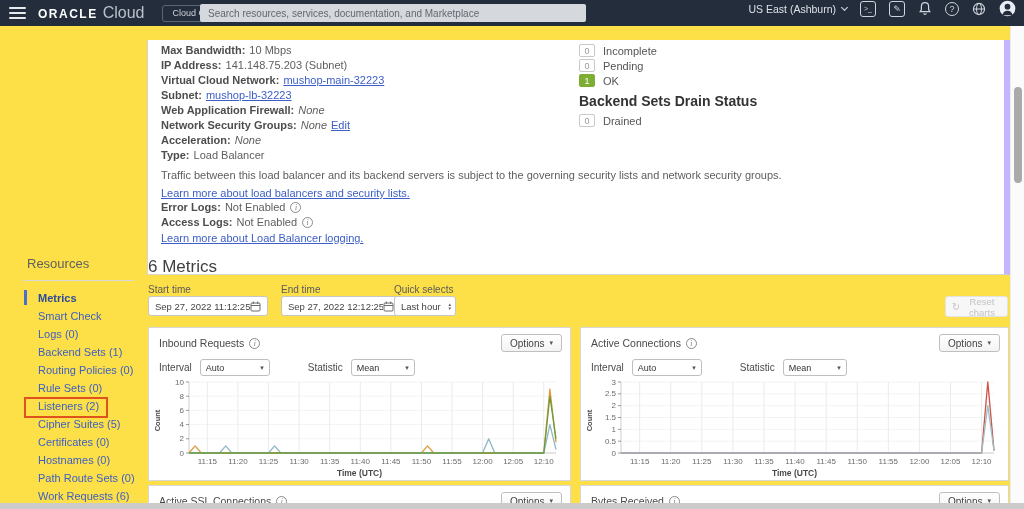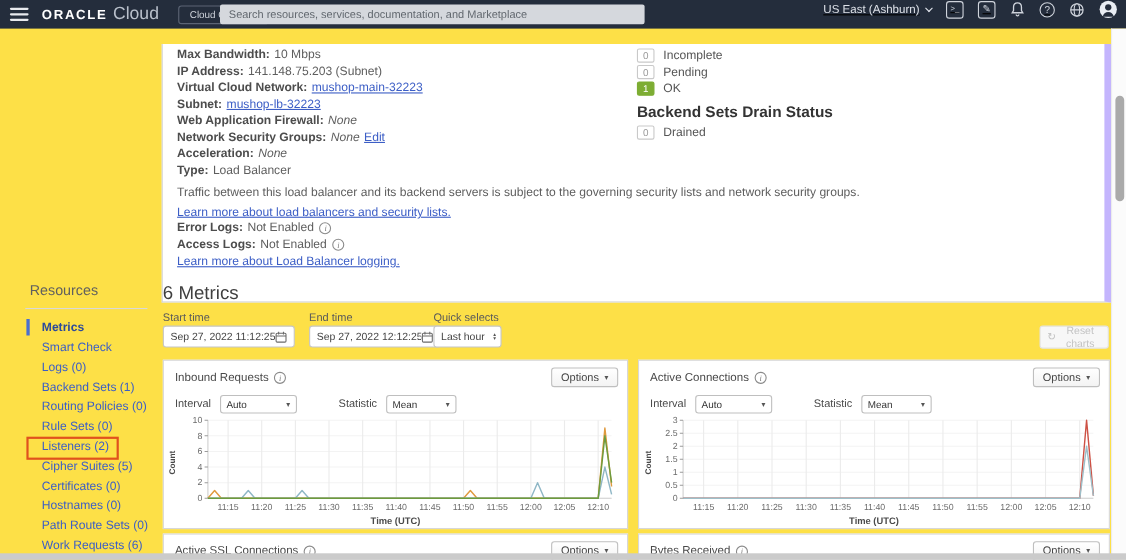--- a/index.html
+++ b/index.html
@@ -10,21 +10,21 @@
   .topbar{position:absolute;left:0;top:0;width:1024px;height:26px;background:#242d3c;display:flex;align-items:center;}
   .hamburger{width:17px;height:12px;margin-left:9px;display:flex;flex-direction:column;justify-content:space-between;cursor:pointer;}
   .hamburger span{display:block;height:2px;background:#e8eaee;border-radius:1px;}
   .brand{margin-left:12px;display:flex;align-items:baseline;white-space:nowrap;}
   .brand .b1{color:#fff;font-weight:bold;font-size:12px;letter-spacing:1.5px;}
   .brand .b2{color:#b9c0cb;font-size:16px;margin-left:5px;}
   .cloud-classic{margin-left:18px;height:17px;line-height:15px;padding:0 9px;border:1px solid #5c6575;border-radius:3px;color:#ced3db;font-size:9px;background:transparent;white-space:nowrap;cursor:pointer;}
   .cloud-classic .chev{margin-left:4px;font-weight:bold;}
   .search-box{position:absolute;left:200px;top:4px;width:386px;height:18px;background:#d5d8dd;border:none;border-radius:2px;font-size:10px;color:#41464e;padding:0 8px;outline:none;}
   .search-box::placeholder{color:#62686f;}
-  .tb-right{position:absolute;right:8px;top:0;height:17px;display:flex;align-items:center;gap:13px;text-decoration:underline;}
+  .tb-right{position:absolute;right:8px;top:0;height:17px;display:flex;align-items:center;gap:13px;}
   .region{color:#dde1e8;font-size:10.5px;display:flex;align-items:center;cursor:pointer;white-space:nowrap;}
   .chev-down{width:5px;height:5px;border-right:1.4px solid #dde1e8;border-bottom:1.4px solid #dde1e8;transform:rotate(45deg);margin-left:6px;margin-top:-3px;}
   .sq-icon{width:16px;height:16px;border:1.3px solid #cfd4dc;border-radius:3px;color:#cfd4dc;font-size:7px;display:flex;align-items:center;justify-content:center;cursor:pointer;}
   .circ-icon{width:14px;height:14px;border:1.3px solid #cfd4dc;border-radius:50%;color:#cfd4dc;font-size:9px;display:flex;align-items:center;justify-content:center;cursor:pointer;}
   .svg-icon{cursor:pointer;display:flex;align-items:center;}
 
   
   .top-card{position:absolute;left:147px;top:40px;width:863px;height:235px;background:#fff;border-left:1px solid #d5d5d5;border-right:6px solid #c4b5fd;border-bottom:1px solid #d5d5d5;}
   .details{position:absolute;left:13px;top:3px;font-size:11px;color:#5e5e5e;}
   .detail-row{height:15px;line-height:15px;white-space:nowrap;}

